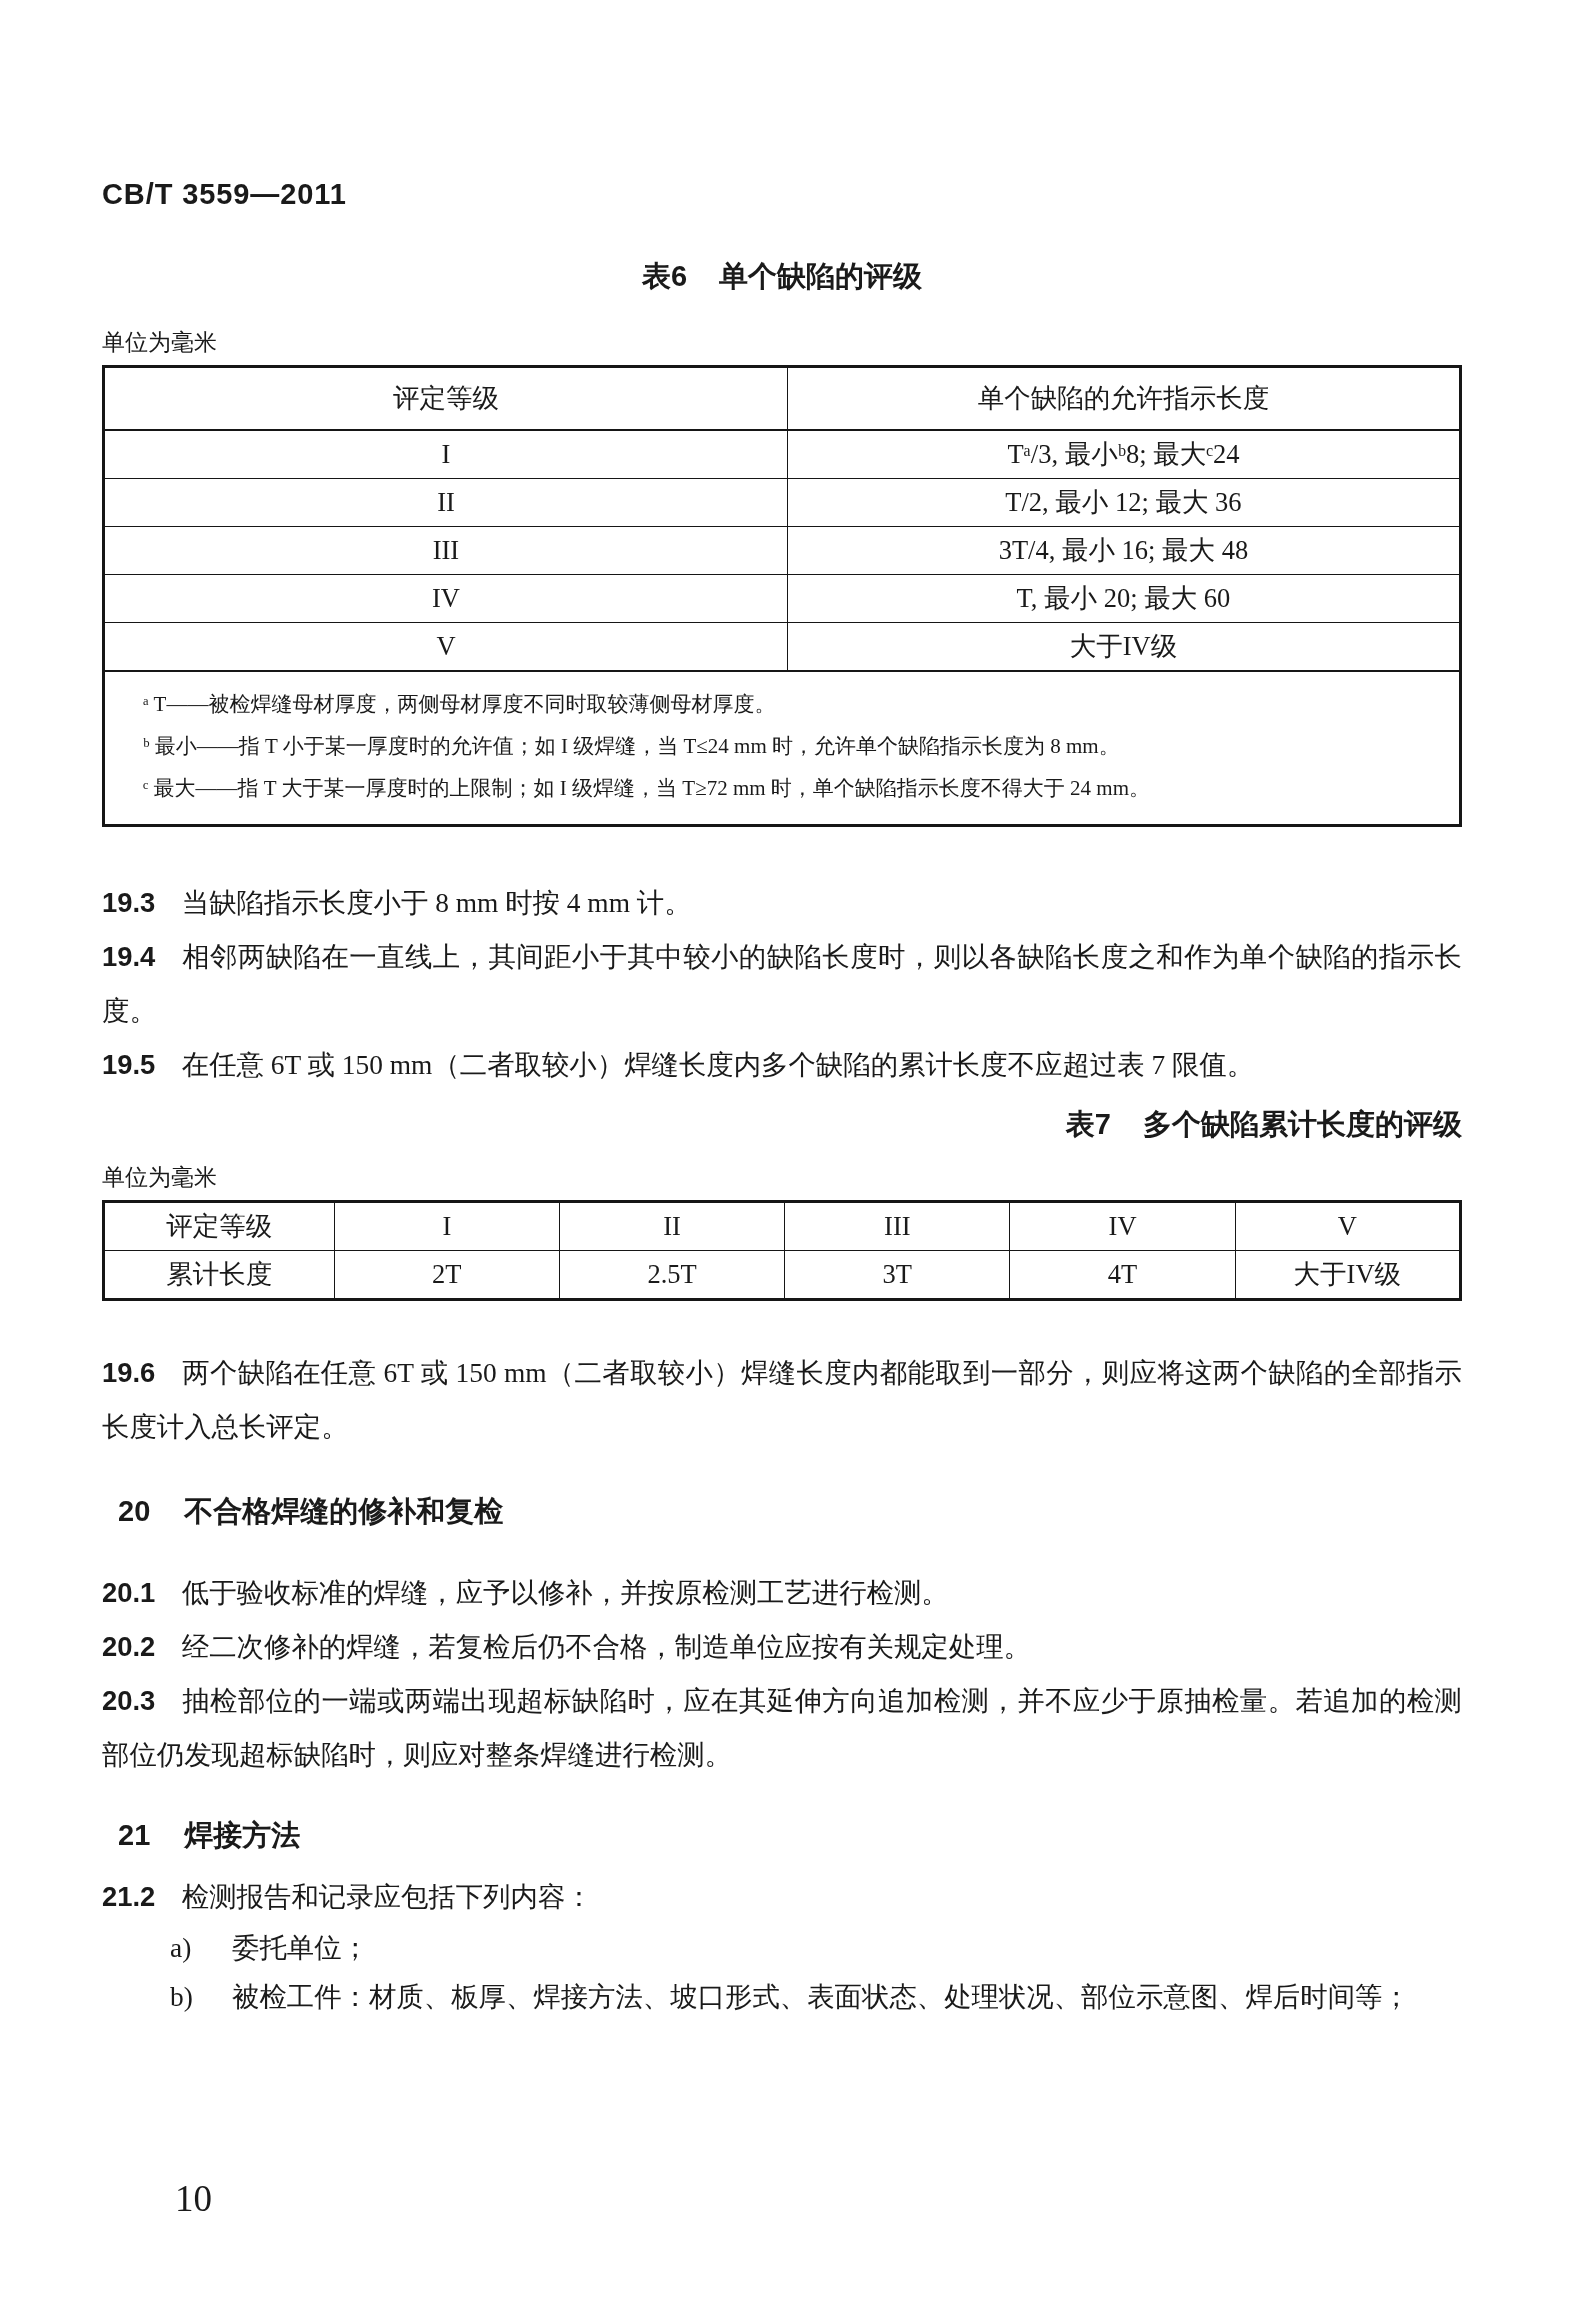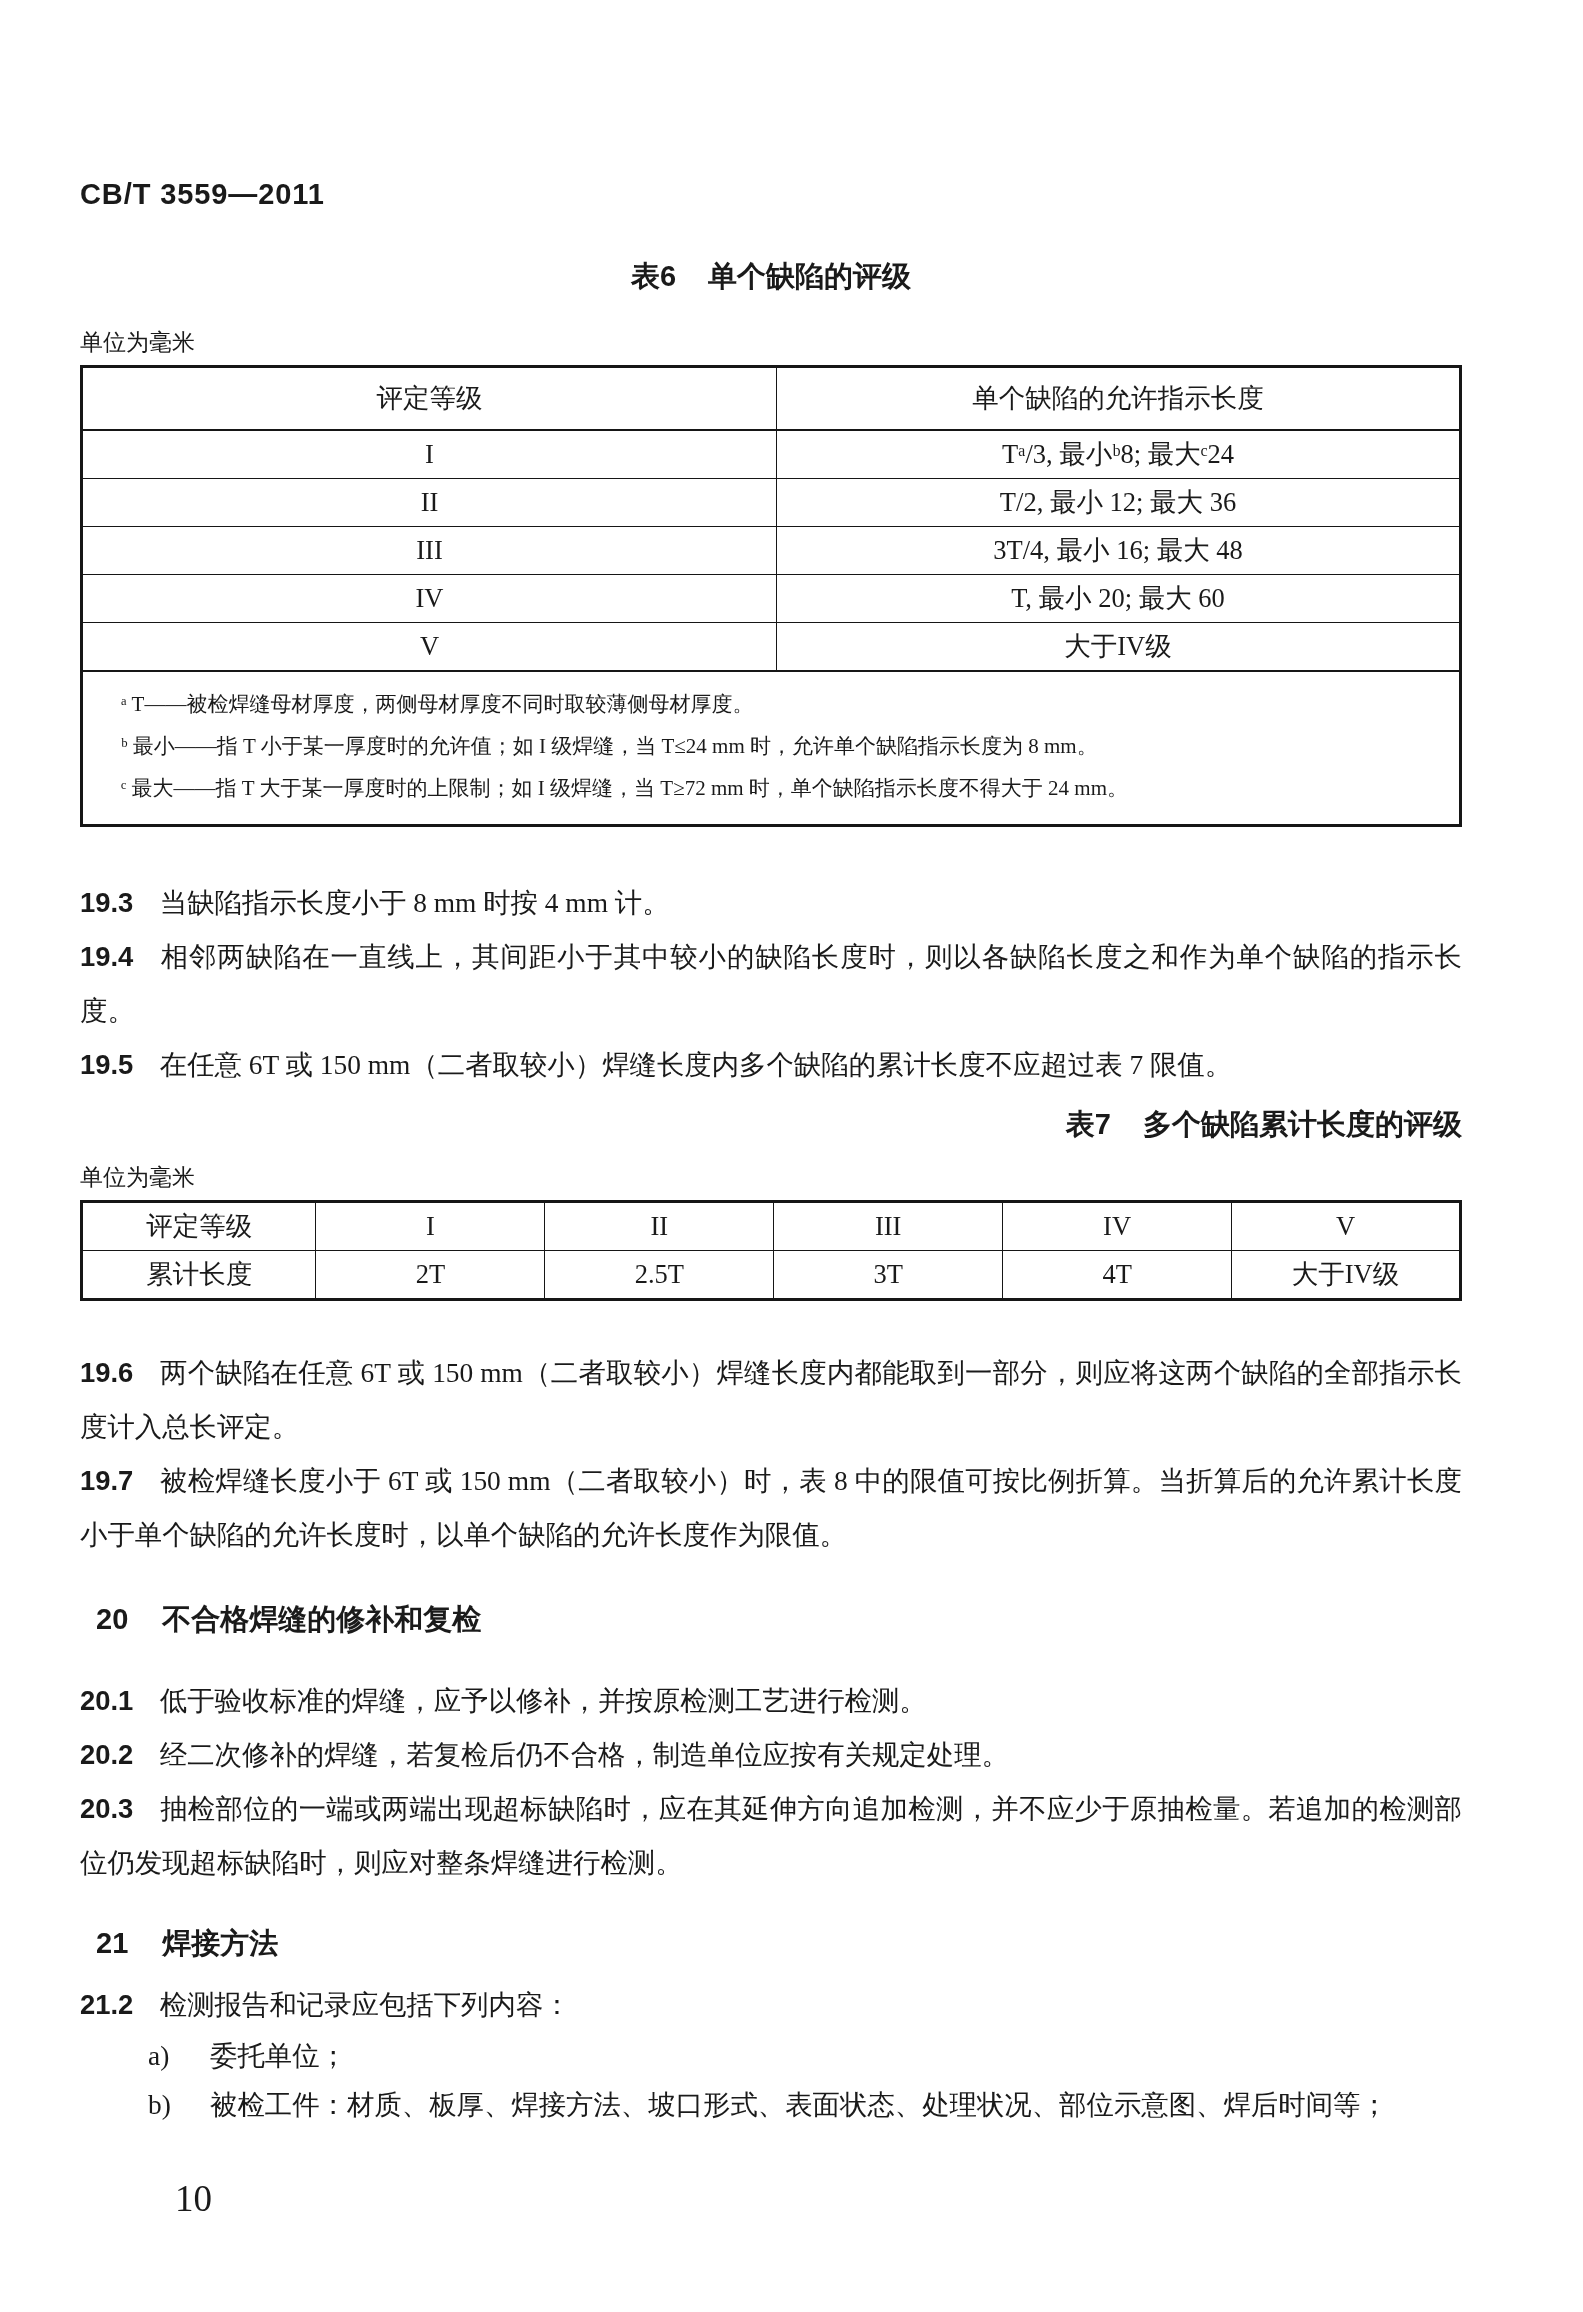--- a/index.html
+++ b/index.html
@@ -5,21 +5,21 @@
   html,body { margin:0; padding:0; background:#e8e8e8; }
   .page {
     position:relative;
     width:1583px; height:2313px;
     background:#ffffff;
     color:#1a1a1a;
     font-family:"Liberation Serif","DejaVu Serif",serif;
     overflow:hidden;
     margin:0 auto;
   }
-  .content { padding:178px 121px 0 80px; }
+  .content { padding:178px 121px 0 102px; }
 
   .doc-header {
     font-family:"Liberation Sans","DejaVu Sans",sans-serif;
     font-weight:bold; font-size:29px; line-height:32px; letter-spacing:0.9px;
   }
 
   .table-caption {
     text-align:center; font-weight:bold; font-size:29px; line-height:38px;
     font-family:"Liberation Sans","DejaVu Sans",sans-serif;
     margin-top:47px;
@@ -182,23 +182,20 @@
           <td>2.5T</td>
           <td>3T</td>
           <td>4T</td>
           <td>大于IV级</td>
         </tr>
       </tbody>
     </table>
 
     <p class="para mt-after-t7">
       <span class="pnum">19.6</span><span>两个缺陷在任意 6T 或 150 mm（二者取较小）焊缝长度内都能取到一部分，则应将这两个缺陷的全部指示长度计入总长评定。</span>
-    </p>
-    <p class="para">
-      <span class="pnum">19.7</span><span>被检焊缝长度小于 6T 或 150 mm（二者取较小）时，表 8 中的限值可按比例折算。当折算后的允许累计长度小于单个缺陷的允许长度时，以单个缺陷的允许长度作为限值。</span>
     </p>
 
     <h2 class="sec-heading h20">
       <span class="hnum">20</span><span>不合格焊缝的修补和复检</span>
     </h2>
     <p class="para first-item">
       <span class="pnum">20.1</span><span>低于验收标准的焊缝，应予以修补，并按原检测工艺进行检测。</span>
     </p>
     <p class="para">
       <span class="pnum">20.2</span><span>经二次修补的焊缝，若复检后仍不合格，制造单位应按有关规定处理。</span>

